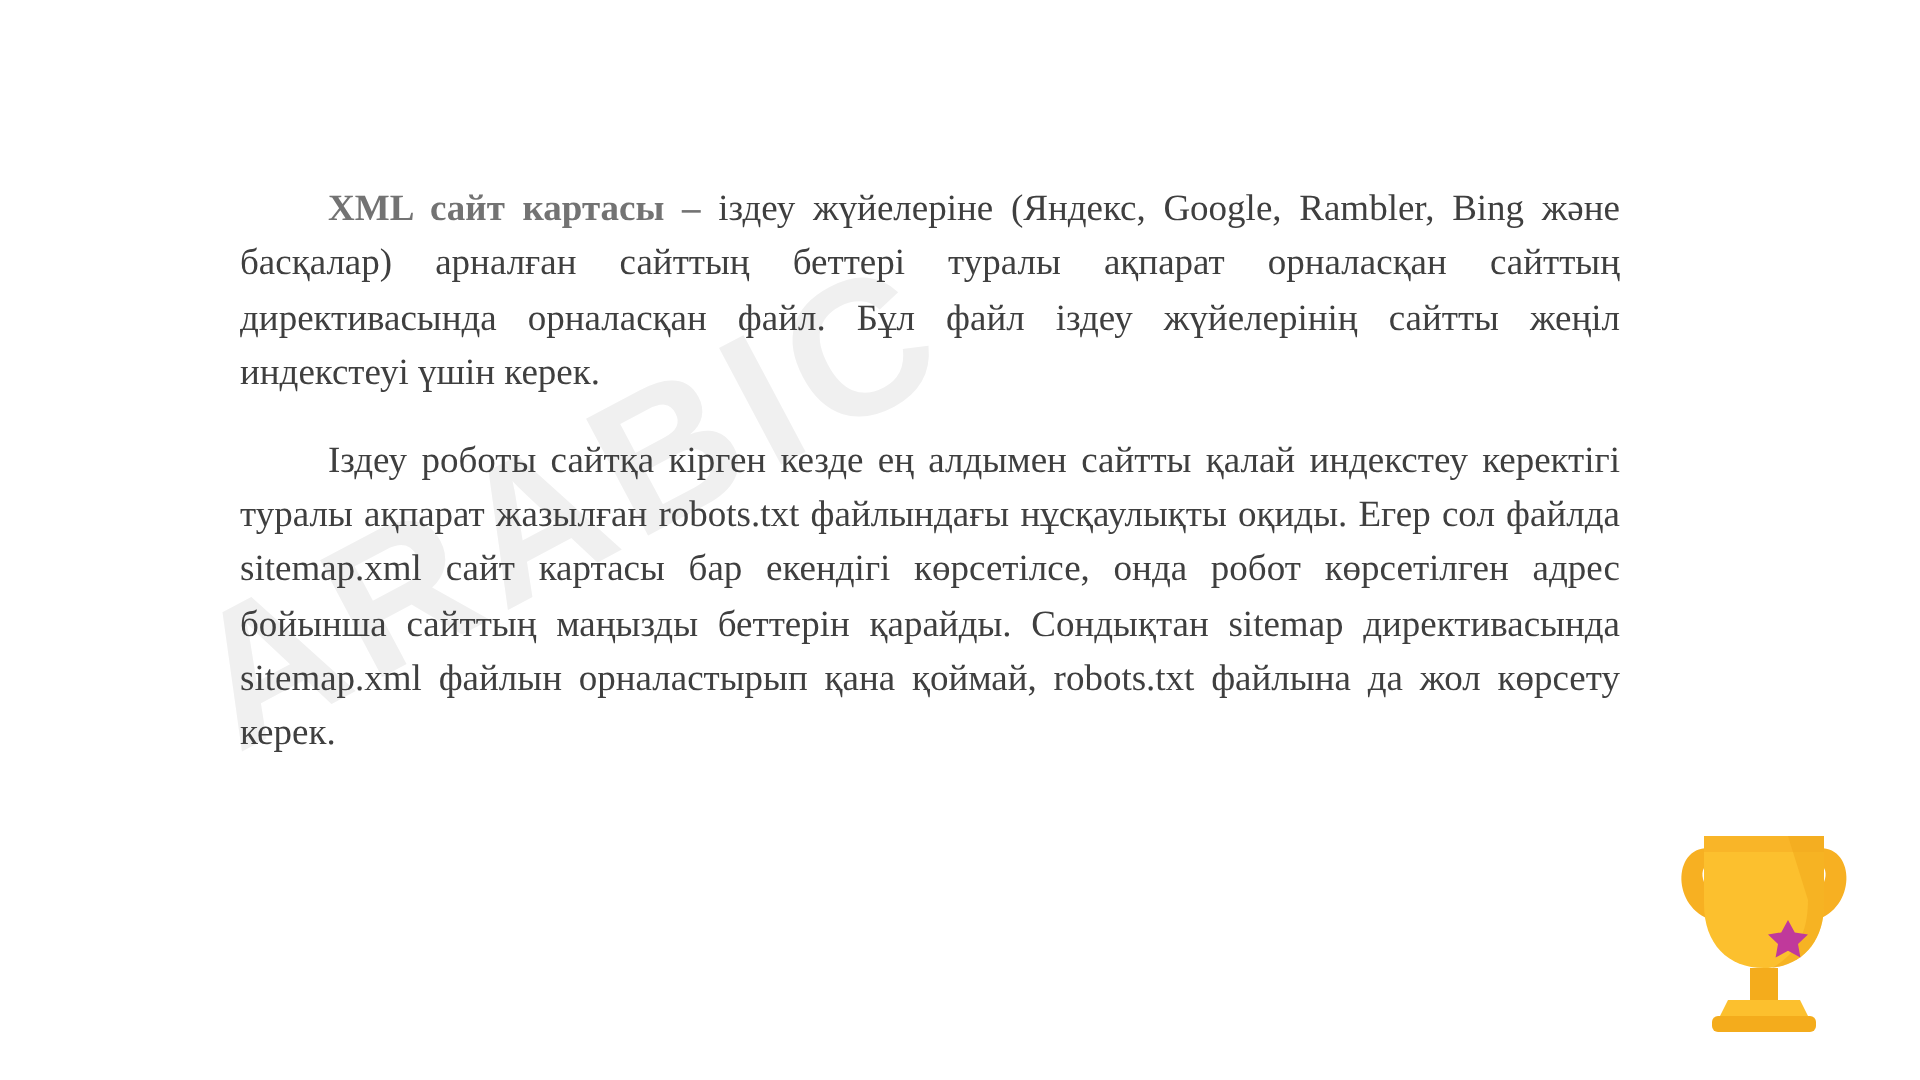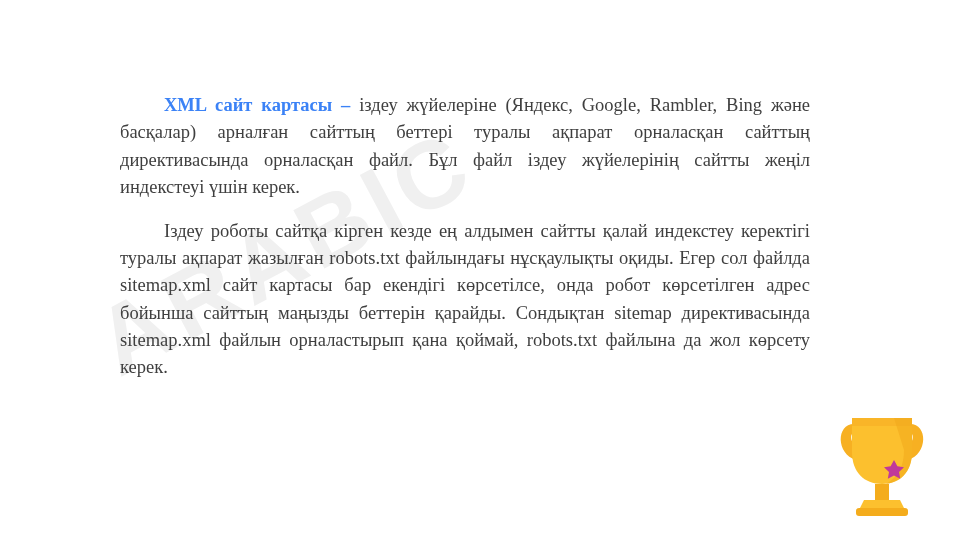--- a/index.html
+++ b/index.html
@@ -53,21 +53,21 @@
   #body-text p {
     margin: 0;
     text-indent: 44px;
   }
   #body-text p + p {
     margin-top: 16px;
   }
 
   .lead {
     font-weight: 700;
-    color: #3b82f6;
+    color: #737373;
   }
 
   
   #trophy {
     position: absolute;
     right: 28px;
     bottom: 22px;
     width: 100px;
     height: 110px;
   }

